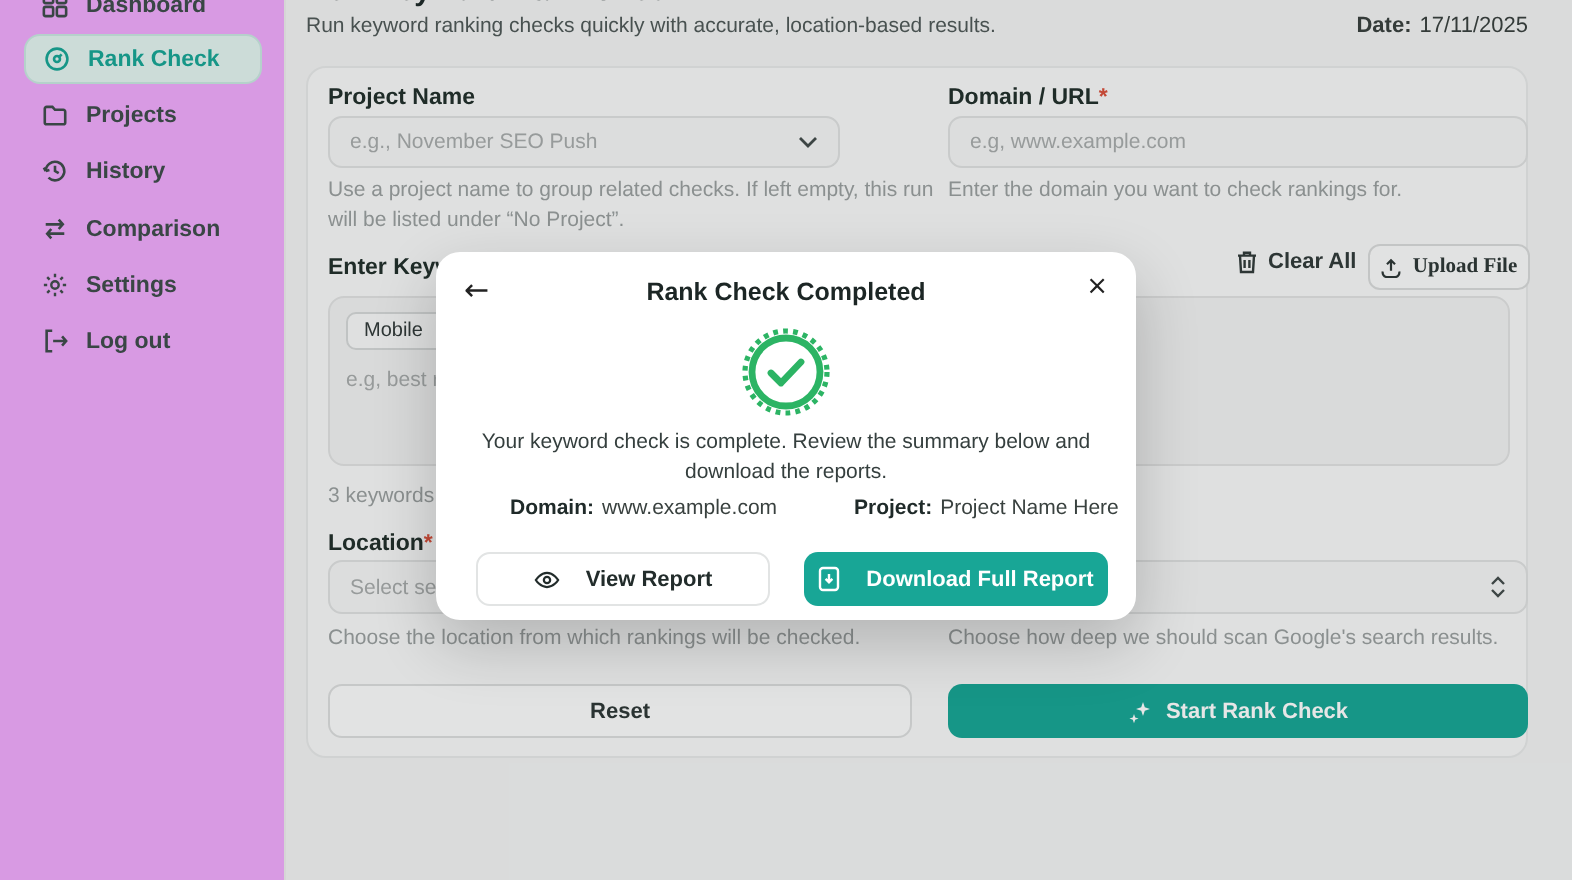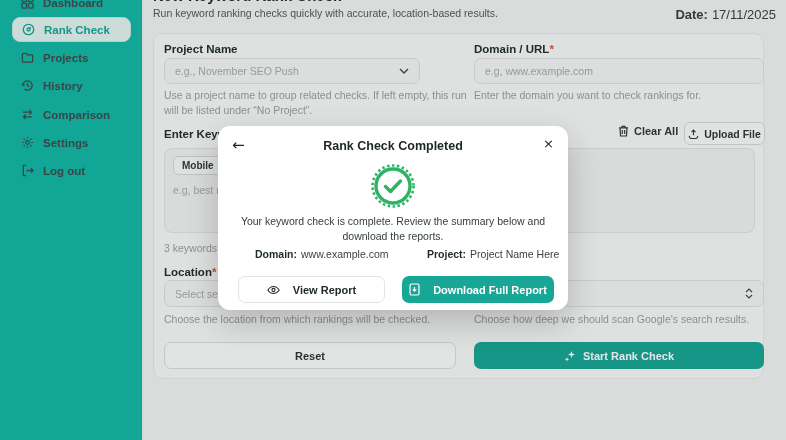--- a/index.html
+++ b/index.html
@@ -8,37 +8,37 @@
     font-family:"Liberation Sans", sans-serif;
     background:#f2f3f3;
     position:relative;
     color:#2b3737;
   }
   .glyph { font-family:"DejaVu Sans", sans-serif; }
 
   
   .sidebar {
     position:absolute; left:0; top:0; width:143px; height:440px;
-    background:#14b8a6; border-right:1px solid #ececec; z-index:1;
+    background:#f0abfc; border-right:1px solid #ececec; z-index:1;
   }
   .side-item {
     position:absolute; left:12px; width:119px; height:25px;
     display:flex; align-items:center; gap:9px; padding-left:9px;
     font-size:11.5px; font-weight:600; color:#3f4d4c; border-radius:8px;
     cursor:pointer; white-space:nowrap;
   }
   .side-item svg { flex:0 0 auto; }
   .side-item.active {
     background:#e3f4f0; border:1px solid #c9e8e1; color:var(--accent,#18a696);
   }
 
   
   .page-title { position:absolute; left:153px; top:-13px; font-size:15px; font-weight:700; color:#1f2b2a; z-index:1; }
   .subtitle  { position:absolute; left:153px; top:7px; font-size:10.5px; color:#505a59; z-index:1; }
-  .date-wrap { position:absolute; right:10px; top:7px; font-size:13px; color:#39413f; z-index:1;padding-left:28px; }
+  .date-wrap { position:absolute; right:22px; top:7px; font-size:11px; color:#39413f; z-index:1;padding-left:28px; }
   .date-wrap b { font-weight:700; margin-right:4px; }
 
   
   .card {
     position:absolute; left:153px; top:33px; width:611px; height:346px;
     background:#f8f9f9; border:1px solid #e7e9e9; border-radius:10px; z-index:1;
   }
   .f-label { position:absolute; font-size:11.5px; font-weight:700; color:#22302c; }
   .req { color:#d8503c; }
   .f-help { position:absolute; font-size:10.5px; color:#9aa0a0; line-height:1.45; }
@@ -54,34 +54,34 @@
   .f-input input::placeholder { color:#a8acac; }
   .chev { color:#4a5453; font-size:10px; }
 
   .kw-area {
     position:absolute; left:10px; top:114px; width:591px; height:85px;
     background:#f1f2f2; border:1px solid #e1e3e3; border-radius:8px; padding:6px 8px;
   }
   .kw-tag {
     display:inline-flex; align-items:center; gap:6px; height:19px; padding:0 8px;
     background:#f8f9f9; border:1px solid #d5d8d8; border-radius:5px;
-    font-size:10px; font-weight:700; color:#333c3b;
+    font-size:10px; font-weight:400; color:#333c3b;
   }
   .kw-tag .x { font-size:10px; color:#434c4b; cursor:pointer; }
   .kw-ph { margin-top:9px; font-size:10.5px; color:#a8acac; }
 
   .link-btn {
     position:absolute; display:flex; align-items:center; gap:5px;
     font-size:11px; font-weight:600; color:#313b3a; cursor:pointer;
   }
   .upload-btn {
     position:absolute; left:530px; top:88px; width:81px; height:23px;
     background:#fafbfb; border:1px solid #d9dbdb; border-radius:6px;
     display:flex; align-items:center; justify-content:center; gap:5px;
-    font-size:10.5px; font-weight:600; color:#2e3837; cursor:pointer;
+    font-size:10.5px; font-weight:600; color:#2e3837; cursor:pointer;font-family:Liberation Serif, serif;
   }
 
   .reset-btn {
     position:absolute; left:10px; top:308px; width:292px; height:27px;
     background:#fbfcfc; border:1px solid #dcdede; border-radius:7px;
     display:flex; align-items:center; justify-content:center;
     font-size:11px; font-weight:600; color:#2e3837; cursor:pointer;
   }
   .start-btn {
     position:absolute; left:320px; top:308px; width:290px; height:27px;

